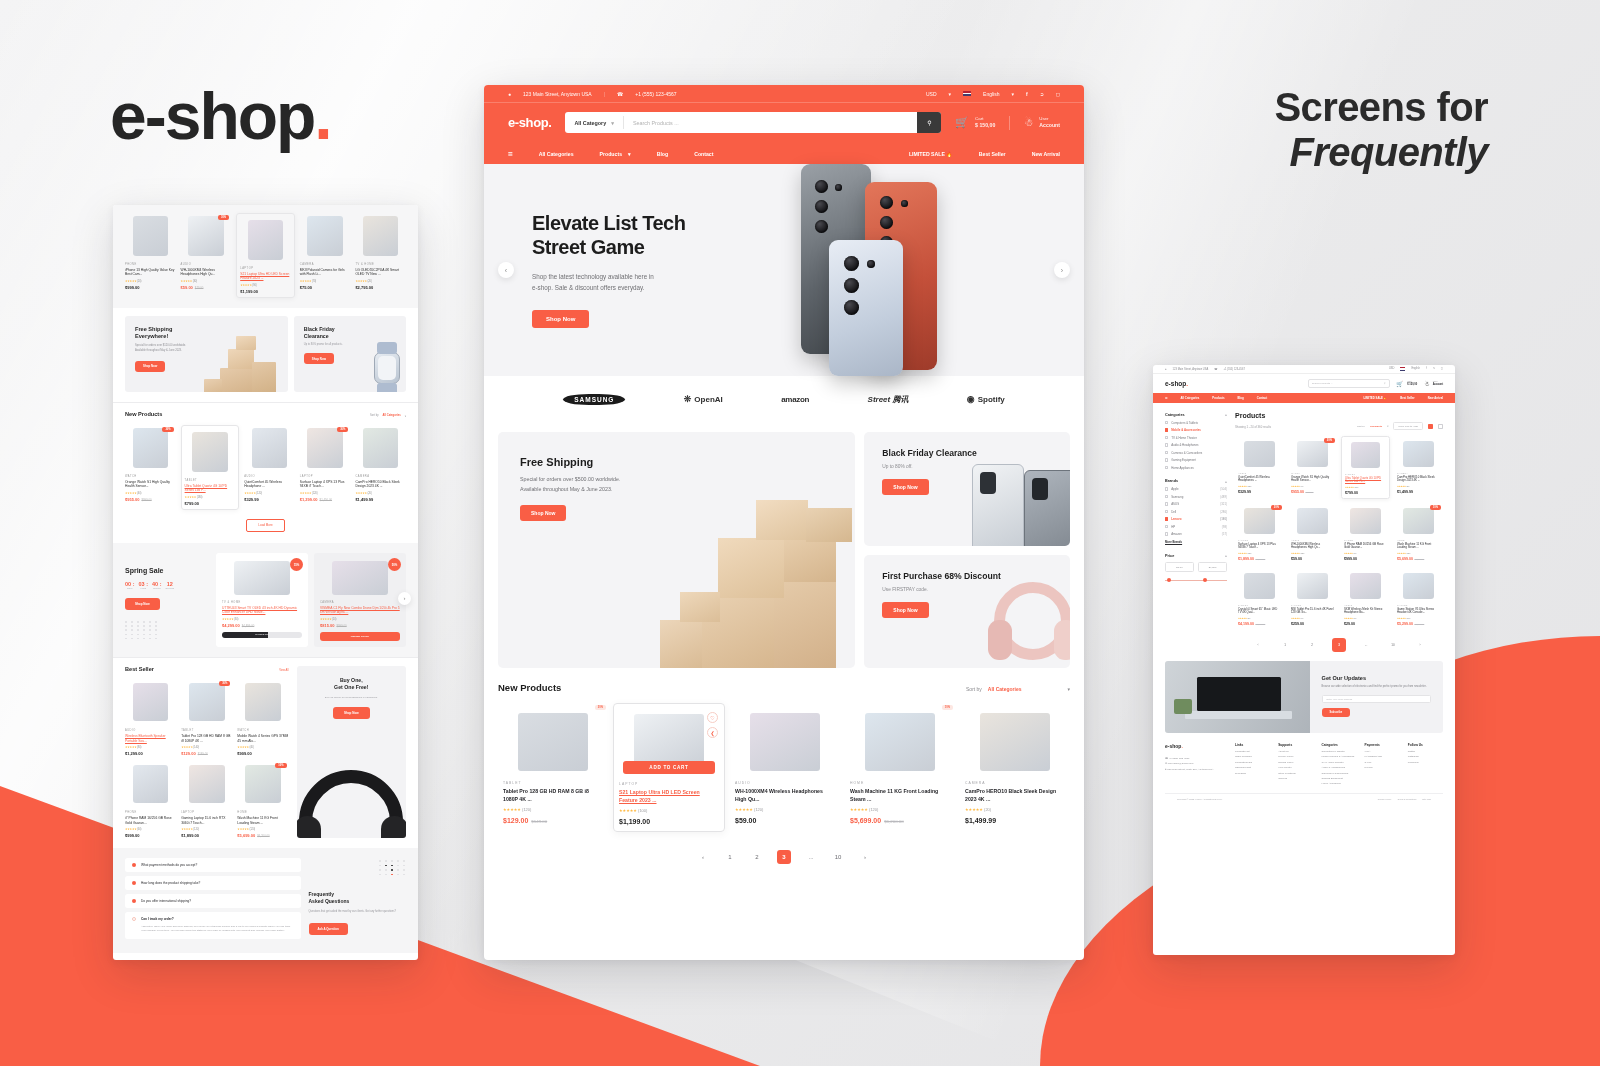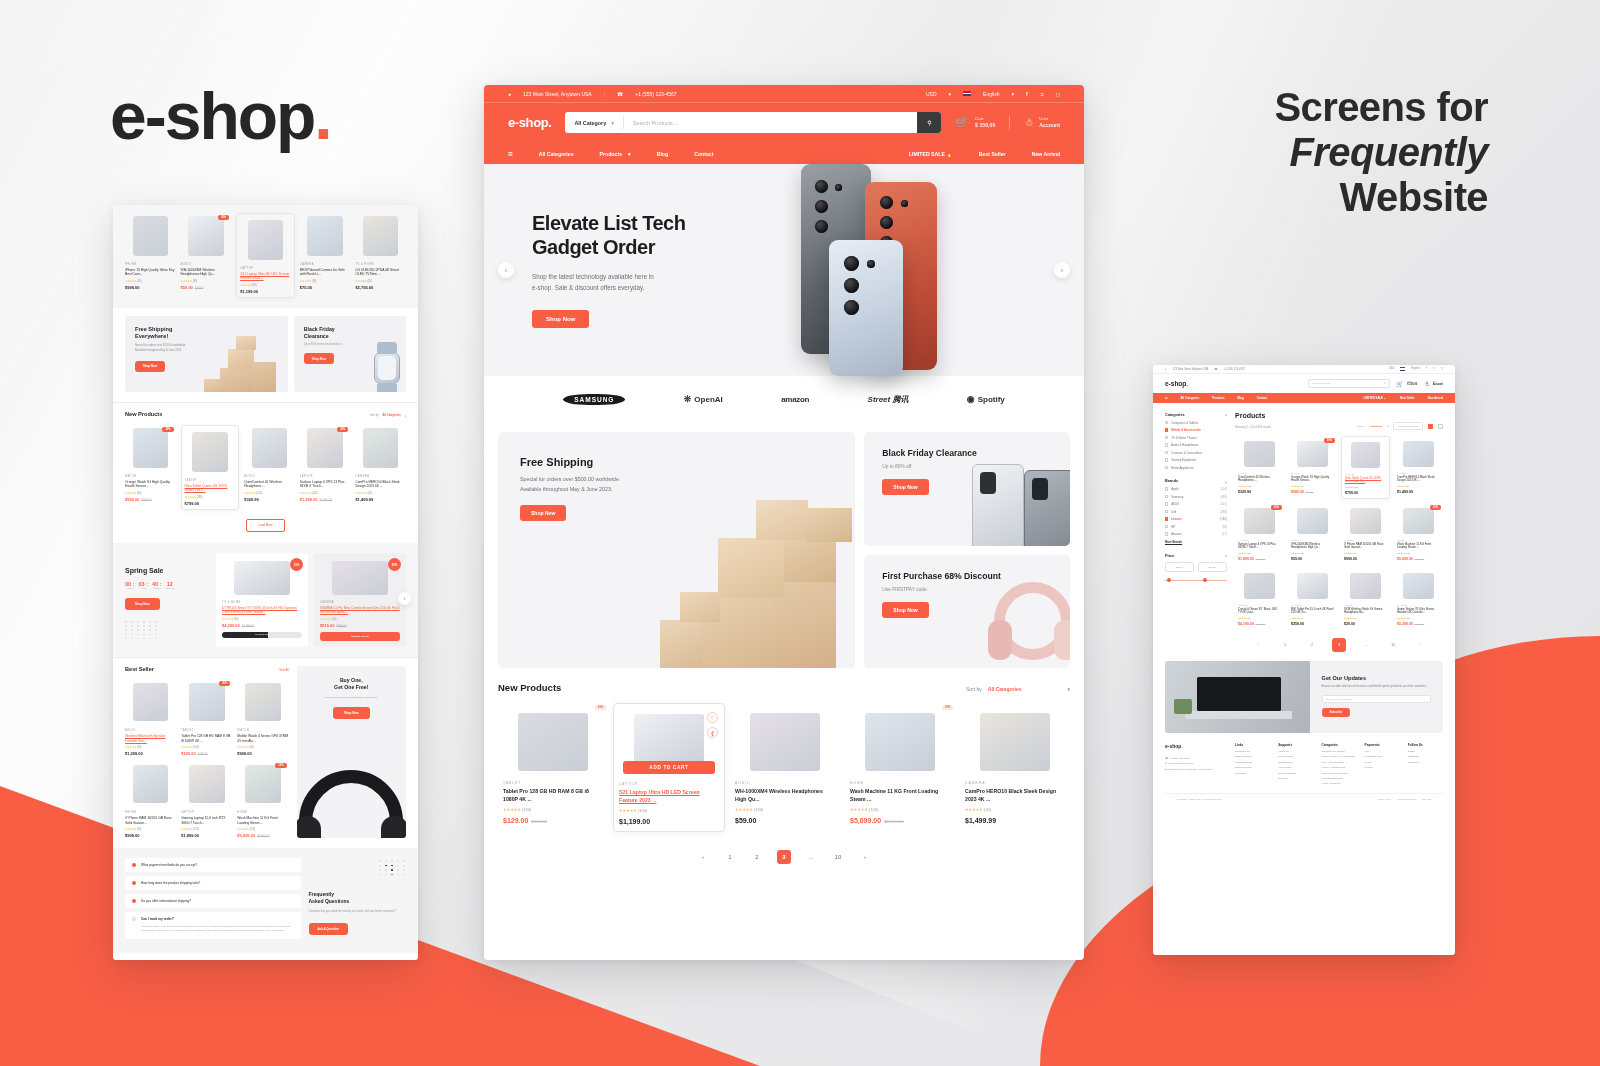--- a/index.html
+++ b/index.html
@@ -168,21 +168,20 @@
   <div class="corner-br2"></div>
 </div>
 
 <div id="logo">
   <span>e-shop</span><span class="dot">.</span>
 </div>
 
 <div id="headline">
   <div>Screens for</div>
   <em>Frequently</em>
-  <div>Website</div>
 </div>
 
 <div class="screen" id="screen-left">
   <div style="background:#f6f6f7;padding:8px 12px 10px;">
     <div class="mini-row" id="l-carousel">
  <div class="mini-card " style="">
 
    <div class="mini-img">
             <div style="width:70%;height:40px;border-radius:3px;background:linear-gradient(150deg,#d9dde2,#c9ced5);"></div>
           </div>
@@ -622,21 +621,21 @@
       <span>New Arrival</span>
     </div>
   </div>
 
   <div class="c-hero">
     <div class="arrow" style="left:14px;top:50%;margin-top:-8px;">‹</div>
     <div class="arrow" style="right:14px;top:50%;margin-top:-8px;">›</div>
     <div style="position:relative;z-index:2;">
       <h1>
         <span>Elevate List Tech</span><br>
-        <span>Gadget Order</span>
+        <span>Street Game</span>
       </h1>
       <p>
         <span>Shop the latest technology available here in</span><br>
         <span>e-shop. Sale &amp; discount offers everyday.</span>
       </p>
       <div class="btn-coral hero-btn">Shop Now</div>
     </div>
     <div class="phones">
       <div class="phone" style="left:0;top:0;width:70px;height:190px;background:linear-gradient(160deg,#9aa0a6,#5f656b 60%,#43484d);">
         <div class="lens" style="left:14px;top:16px;width:13px;height:13px;"></div>

